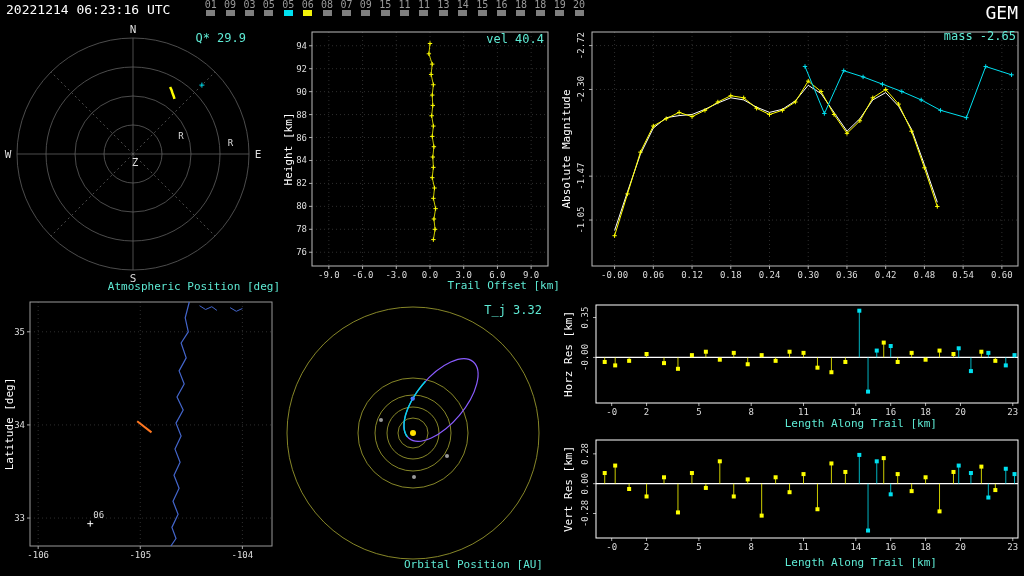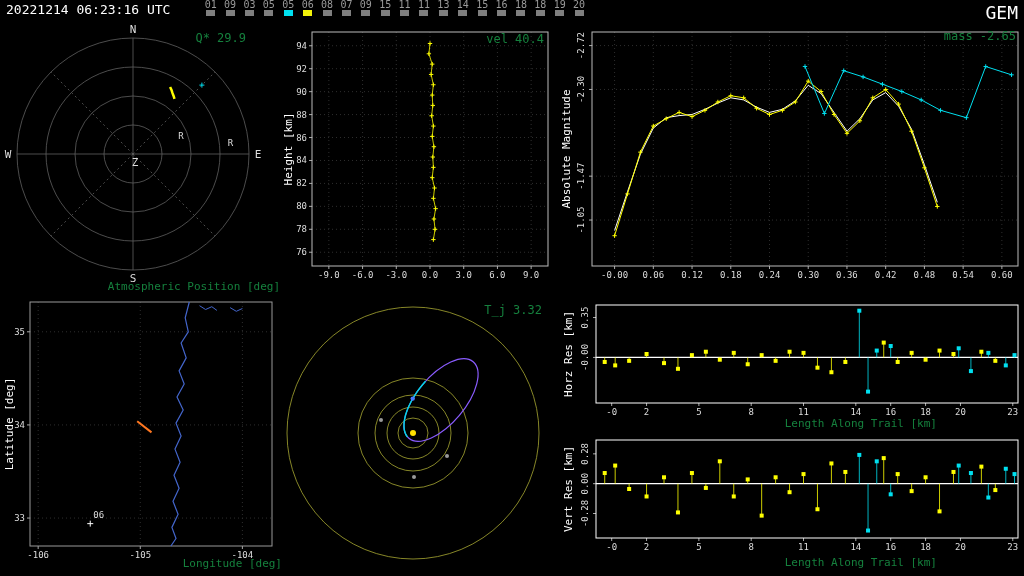--- a/index.html
+++ b/index.html
@@ -1,21 +1,21 @@
 <!DOCTYPE html>
 <html><head>
 <meta charset="utf-8">
 <style>
   *{margin:0;padding:0;box-sizing:border-box}
   html,body{background:#000}
   body{width:1024px;height:576px;overflow:hidden}
   .screen{position:relative;width:1024px;height:576px;background:#000;color:#fff;
           font-family:"DejaVu Sans Mono",monospace}
   svg{position:absolute;left:0;top:0}
-  .lbl{position:absolute;font-size:11px;color:#15803d;line-height:13px}
+  .lbl{position:absolute;font-size:11px;color:#5eead4;line-height:13px}
   .title{text-align:right}
   .corner{font-size:12px;text-align:right}
   .rot{position:absolute;font-size:11px;color:#fff;white-space:nowrap;
        transform:translate(-50%,-50%) rotate(-90deg)}
   .ts{position:absolute;left:6px;top:2px;font-size:13px;color:#fff}
   .shower{position:absolute;right:6px;top:2px;font-size:18px;color:#fff}
   .indicators{position:absolute;left:201px;top:1px;display:flex}
   .ind{width:19.4px;display:flex;flex-direction:column;align-items:center}
   .ind-num{font-size:10px;color:#9a9a9a;line-height:8px}
   .ind-box{width:9px;height:6px;margin-top:1px}
@@ -583,28 +583,29 @@
       <polyline points="407.4,436.8 405.9,434.7 404.9,432.1 404.2,429.2 404.0,426.0 404.1,422.5 404.7,418.8 405.6,414.8 407.0,410.7 408.7,406.5 410.8,402.2 413.2,397.9 415.9,393.6 418.8,389.4 422.1,385.2 425.5,381.3" fill="none" stroke="#00d8e8" stroke-width="1.4"></polyline>
       <circle cx="412.73137303092136" cy="398.603584946148" r="2.2" fill="#4b7bff"></circle>
       <circle cx="413" cy="433" r="3" fill="#ffe000"></circle>
     </svg>
 
   <div class="lbl title" style="left:0px;top:280px;width:280px">Atmospheric Position [deg]</div>
   <div class="lbl corner" style="left:150px;top:32px;width:96px">Q* 29.9</div>
 
   <div class="rot" style="left:288px;top:149px">Height [km]</div>
   <div class="lbl corner" style="left:420px;top:33px;width:124px">vel 40.4</div>
+  <div class="lbl title" style="left:300px;top:279px;width:260px">Trail Offset [km]</div>
 
   <div class="rot" style="left:566px;top:149px">Absolute Magnitude</div>
   <div class="lbl corner" style="left:868px;top:30px;width:148px">mass -2.65</div>
 
   <div class="rot" style="left:9px;top:424px">Latitude [deg]</div>
-  <div class="lbl title" style="left:20px;top:557px;width:262px">Longitude [deg]</div>
 
   <div class="lbl corner" style="left:419px;top:304px;width:123px">T_j 3.32</div>
+  <div class="lbl title" style="left:283px;top:558px;width:260px">Orbital Position [AU]</div>
 
   <div class="rot" style="left:568px;top:354px">Horz Res [km]</div>
   <div class="lbl title" style="left:677px;top:417px;width:260px">Length Along Trail [km]</div>
 
   <div class="rot" style="left:568px;top:489px">Vert Res [km]</div>
   <div class="lbl title" style="left:677px;top:556px;width:260px">Length Along Trail [km]</div>
 
 </div>
 
 </body></html>

